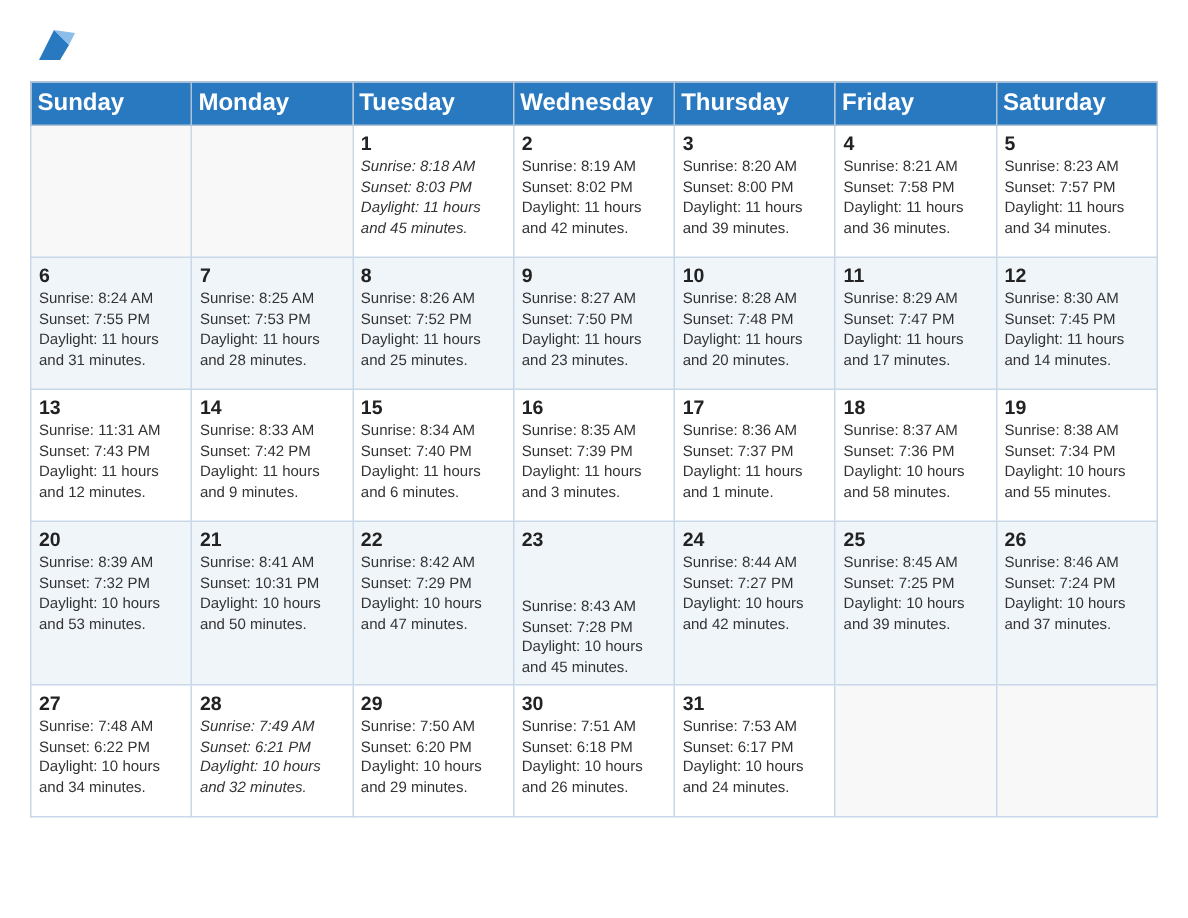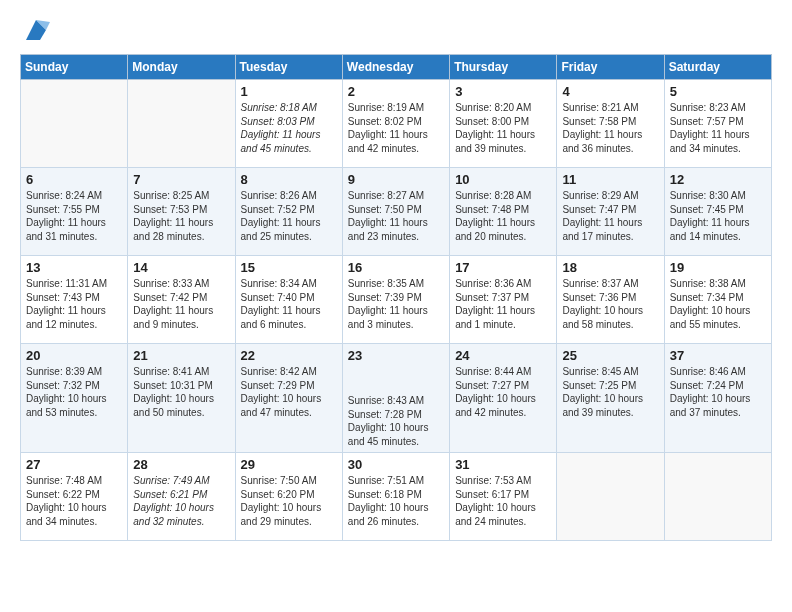--- a/index.html
+++ b/index.html
@@ -60,21 +60,21 @@
       color: #444;
     }
     .calendar-table {
       width: 100%;
       border-collapse: collapse;
       table-layout: fixed;
     }
     .calendar-table th {
       background: #2979c0;
       color: #fff;
-      font-size: 12px;
+      font-size: 16px;
       font-weight: bold;
       padding: 5px 4px;
       text-align: left;
       border: 1px solid #b0c4d8;
     }
     .calendar-table td {
       vertical-align: top;
       border: 1px solid #c8d8e8;
       padding: 4px 5px;
       font-size: 10.5px;
@@ -317,21 +317,21 @@
 and 42 minutes.</div>
           </td>
           <td>
             <span class="day-num">25</span>
             <div class="day-detail" style="white-space: pre-line;">Sunrise: 8:45 AM
 Sunset: 7:25 PM
 Daylight: 10 hours
 and 39 minutes.</div>
           </td>
           <td>
-            <span class="day-num">37</span>
+            <span class="day-num">26</span>
             <div class="day-detail" style="white-space: pre-line;">Sunrise: 8:46 AM
 Sunset: 7:24 PM
 Daylight: 10 hours
 and 37 minutes.</div>
           </td>
         </tr>
         <tr>
           <td>
             <span class="day-num">27</span>
             <div class="day-detail" style="white-space: pre-line;">Sunrise: 7:48 AM

